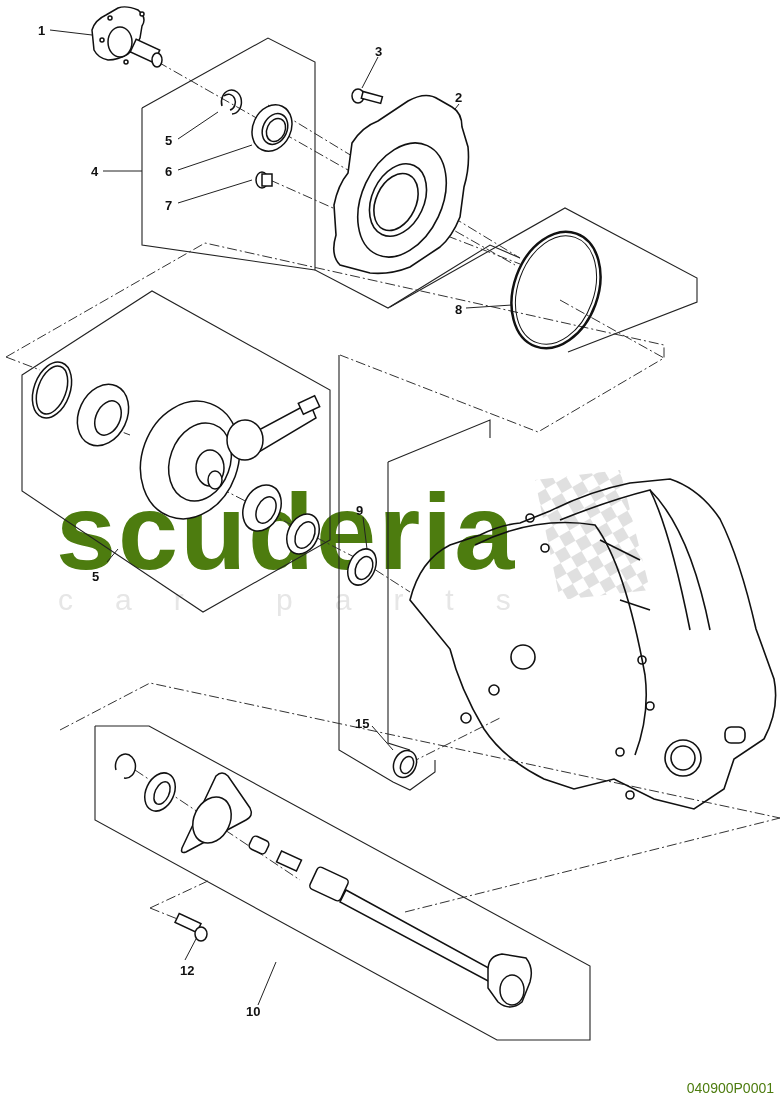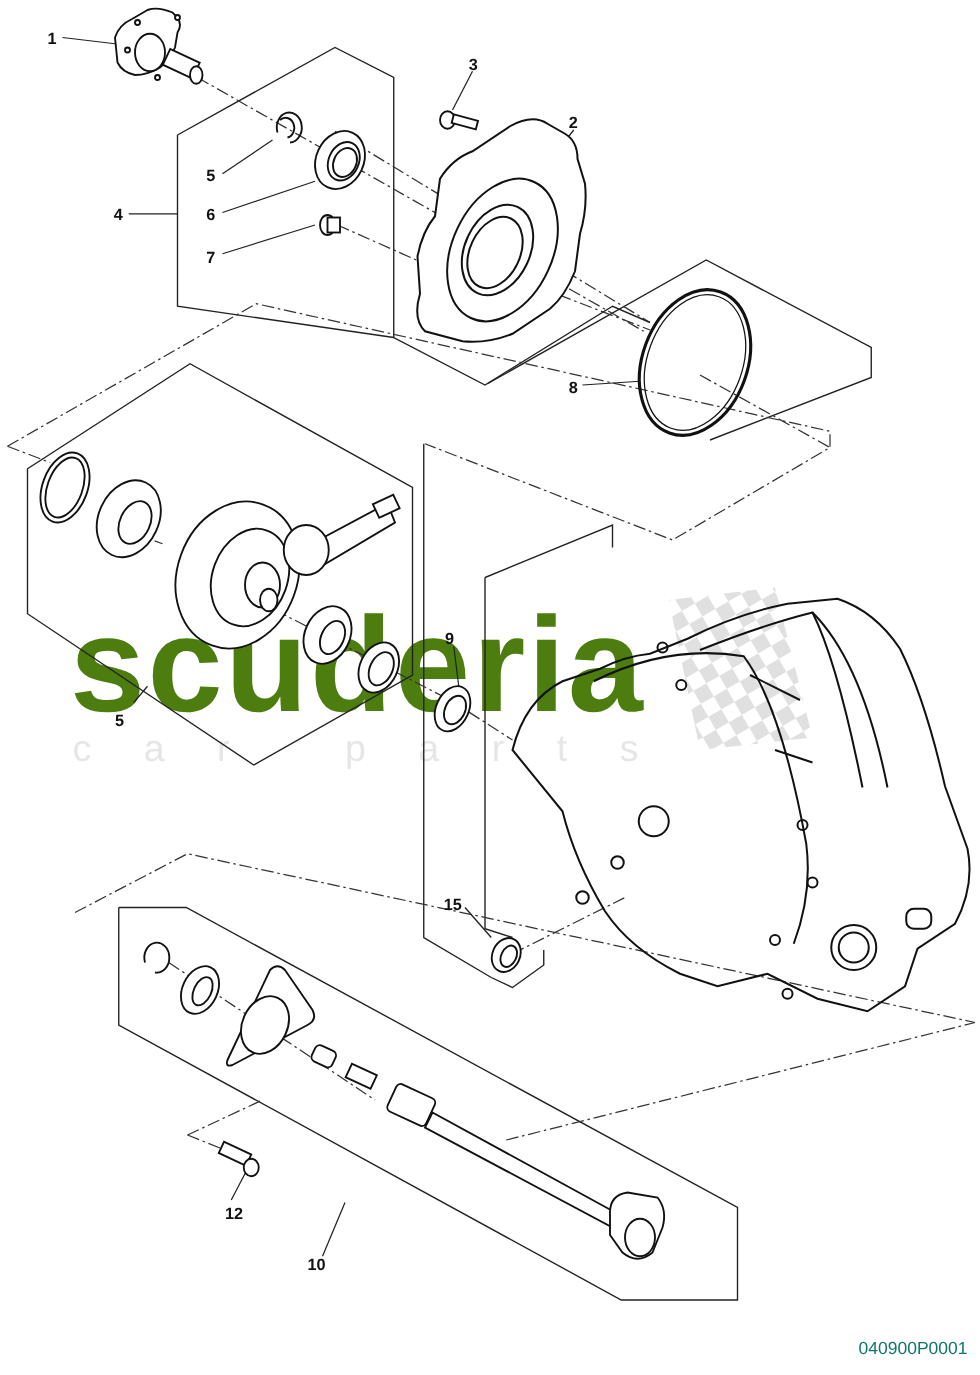--- a/index.html
+++ b/index.html
@@ -2,21 +2,21 @@
 <html><head>
 <meta charset="utf-8">
 <style>
   html, body { margin: 0; padding: 0; background: #ffffff; }
   body { width: 784px; height: 1100px; position: relative; overflow: hidden; font-family: "Liberation Sans", sans-serif; }
   #stage { position: absolute; left: 0; top: 0; width: 784px; height: 1100px; }
   svg.drawing { position: absolute; left: 0; top: 0; }
   .wm-main { position: absolute; left: 56px; top: 478px; font-family: "Liberation Sans", sans-serif; font-weight: bold; font-size: 108px; color: #4d7c0f; letter-spacing: 2px; line-height: 1; }
   .wm-sub { position: absolute; left: 58px; top: 585px; font-family: "Liberation Sans", sans-serif; font-size: 30px; color: #e6e6e6; letter-spacing: 42px; line-height: 1; }
   .callout { position: absolute; font-family: "Liberation Sans", sans-serif; font-weight: bold; font-size: 13px; color: #111; line-height: 1; }
-  .ref { position: absolute; right: 10px; bottom: 14px; font-family: "Liberation Sans", sans-serif; font-size: 14px; color: #0f766e; }
+  .ref { position: absolute; right: 10px; bottom: 4px; font-family: "Liberation Sans", sans-serif; font-size: 14px; color: #4d7c0f; }
 </style>
 </head>
 <body>
 
 <div id="stage">
 
   <div class="wm-main">scuderia</div>
   <div class="wm-sub">car parts</div>
 
   <svg class="drawing" width="784" height="1100" viewBox="0 0 784 1100">

